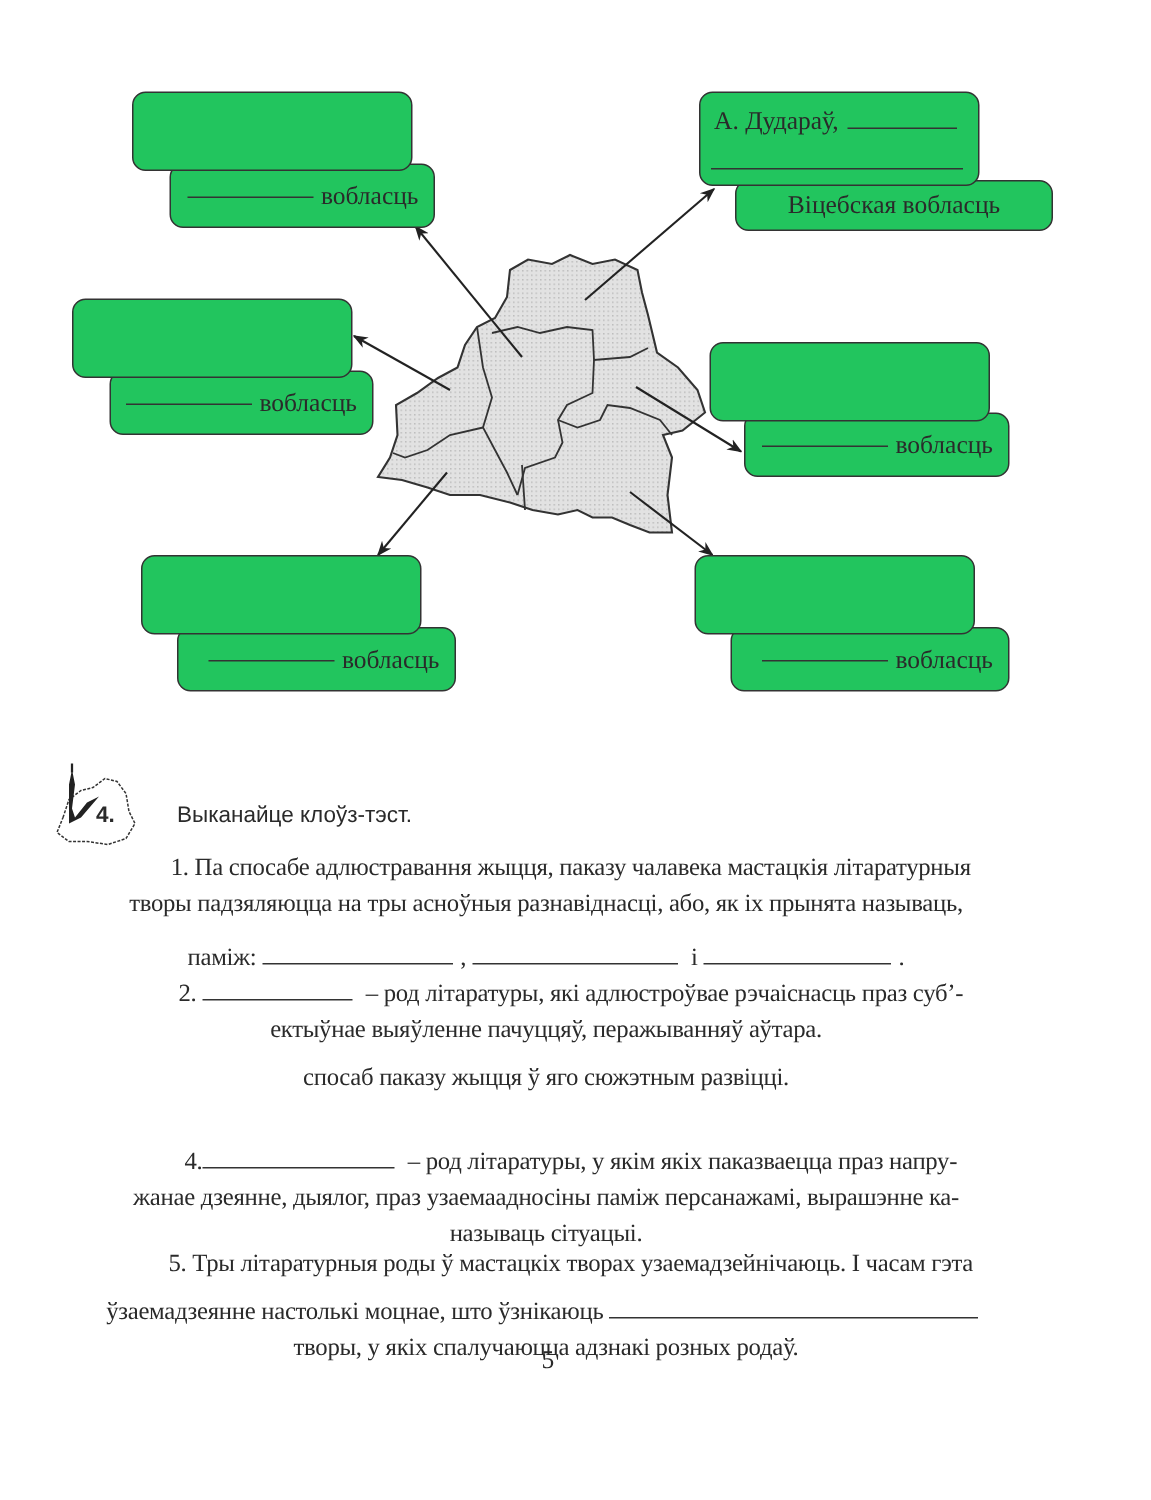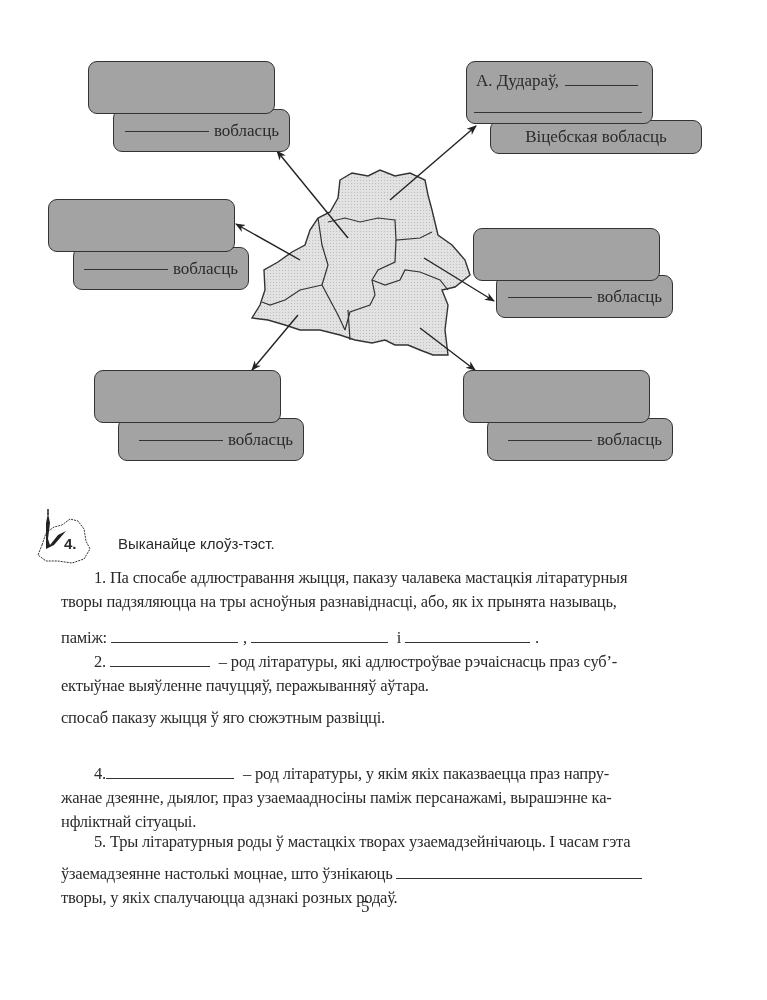--- a/index.html
+++ b/index.html
@@ -1,27 +1,27 @@
 <!DOCTYPE html>
 <html><head>
 <meta charset="utf-8">
 <style>
   html, body { margin: 0; padding: 0; background: #ffffff; }
   body { width: 767px; height: 1000px; position: relative; overflow: hidden;
          font-family: "Liberation Serif", "DejaVu Serif", serif; color: #2a2a2a; }
-  .box { position: absolute; border: 1.6px solid #333; border-radius: 9px; background: #a3a3a3; box-sizing: border-box; }
+  .box { position: absolute; border: 1.6px solid #333; border-radius: 9px; background: #22c55e; box-sizing: border-box; }
   .sub { display: flex; align-items: center; justify-content: flex-end; padding-right: 10px; font-size: 17px; }
   .sub.center { justify-content: center; padding-right: 0; }
   .blank { display: inline-block; border-bottom: 1.6px solid #333; height: 1px; vertical-align: baseline; margin-right: 5px; }
   .region-input { display: inline-block; }
   svg.map { position: absolute; left: 0; top: 0; }
   .task-head { position: absolute; left: 28px; top: 505px; width: 400px; height: 60px; }
   .task-num { position: absolute; left: 36px; top: 30px; font-family: "Liberation Sans", sans-serif; font-weight: bold; font-size: 15px; }
   .task-title { position: absolute; left: 76px; top: 30px; font-family: "Liberation Sans", sans-serif; font-size: 15px; margin-left: 14px; }
-  .para { position: absolute; left: 61px; width: 630px; font-size: 16.5px; line-height: 24px; letter-spacing: -0.2px; }
+  .para { position: absolute; left: 49px; width: 630px; font-size: 16.5px; line-height: 24px; letter-spacing: -0.2px; text-align: center; }
   .indent { padding-left: 33px; }
   .line { white-space: nowrap; }
   .page-num { position: absolute; left: 361px; top: 897px; font-size: 17px; }
 </style>
 </head>
 <body>
 
 <svg class="map" width="767" height="500">
   <defs>
     <pattern id="dots" width="3" height="3" patternUnits="userSpaceOnUse">
@@ -137,21 +137,21 @@
 <div class="para" style="top:706px;">
   <div class="line">спосаб паказу жыцця ў яго сюжэтным развіцці.</div>
 </div>
 
 <div class="para" style="top:762px;">
   <div class="line indent">
     <span>4.</span><span class="blank" style="width:128px;"></span>
     <span>– род літаратуры, у якім якіх паказваецца праз напру-</span>
   </div>
   <div class="line">жанае дзеянне, дыялог, праз узаемаадносіны паміж персанажамі, вырашэнне ка-</div>
-  <div class="line">нфліктнай сітуацыі.</div>
+  <div class="line">называць сітуацыі.</div>
 </div>
 
 <div class="para" style="top:830px;">
   <div class="line indent">5. Тры літаратурныя роды ў мастацкіх творах узаемадзейнічаюць. І часам гэта</div>
   <div class="line" style="margin-top:8px;">
     <span>ўзаемадзеянне настолькі моцнае, што ўзнікаюць</span>
     <span class="blank" style="width:246px;"></span>
   </div>
   <div class="line">творы, у якіх спалучаюцца адзнакі розных родаў.</div>
 </div>

